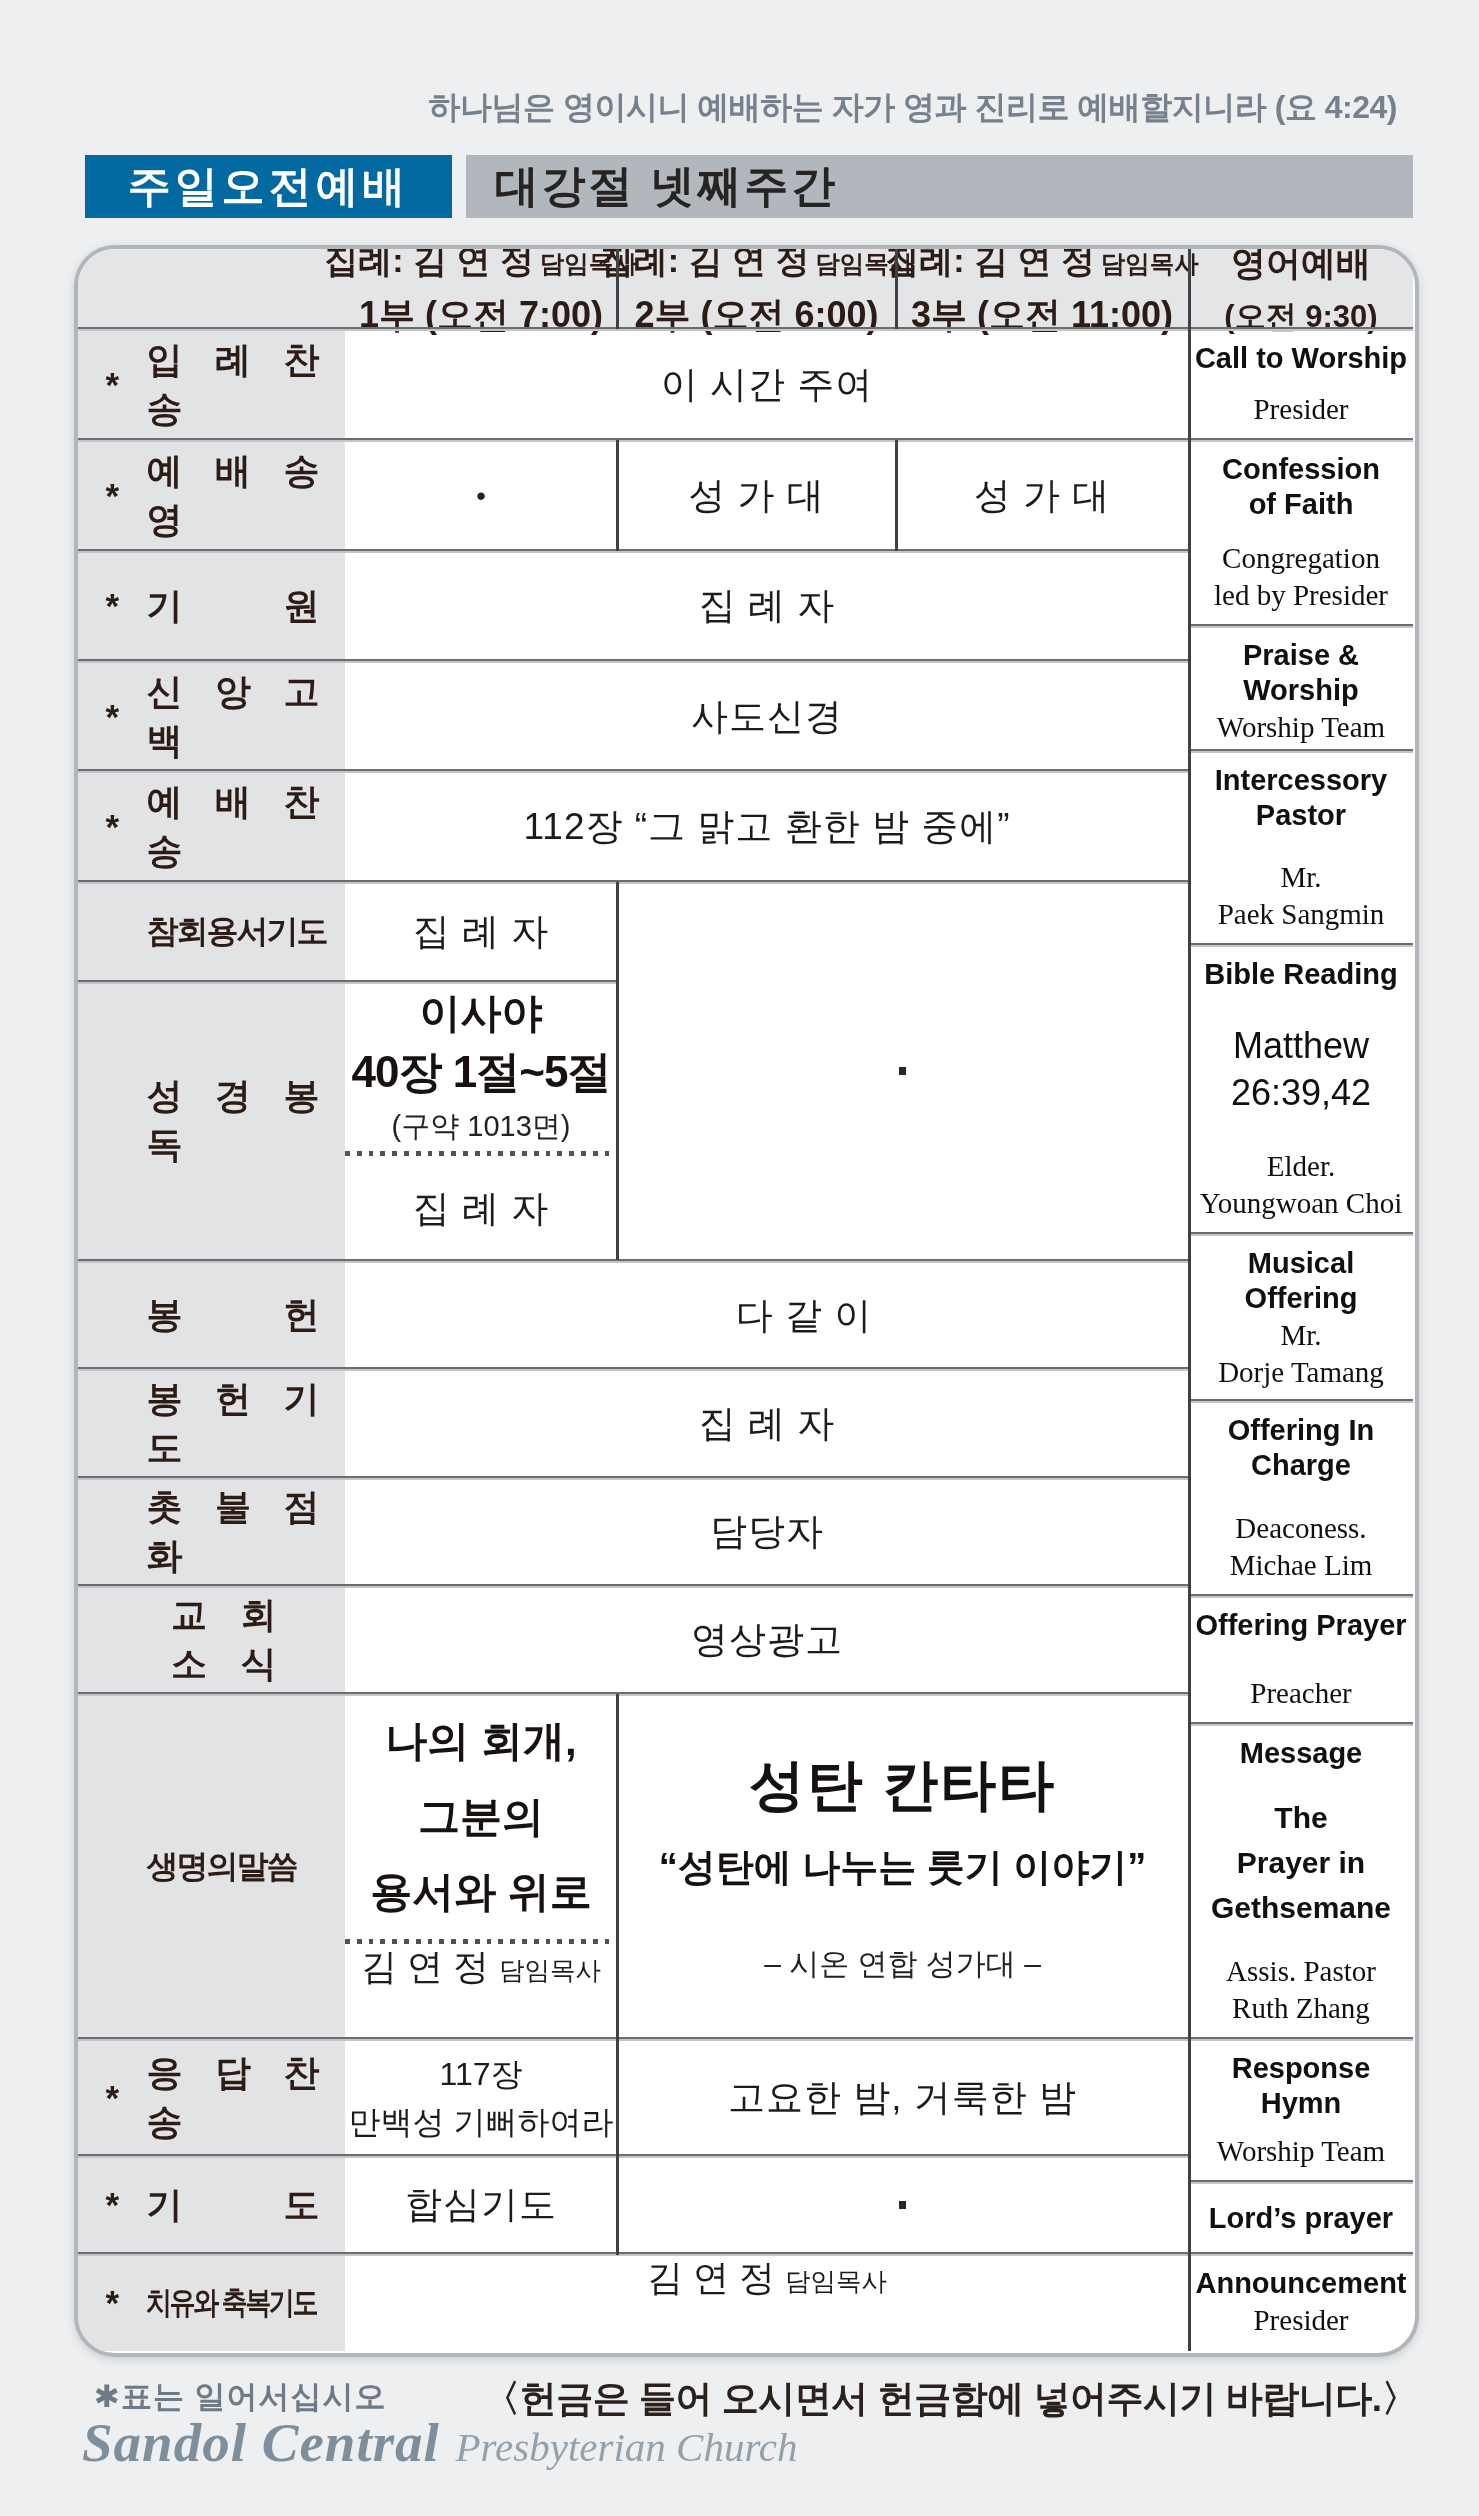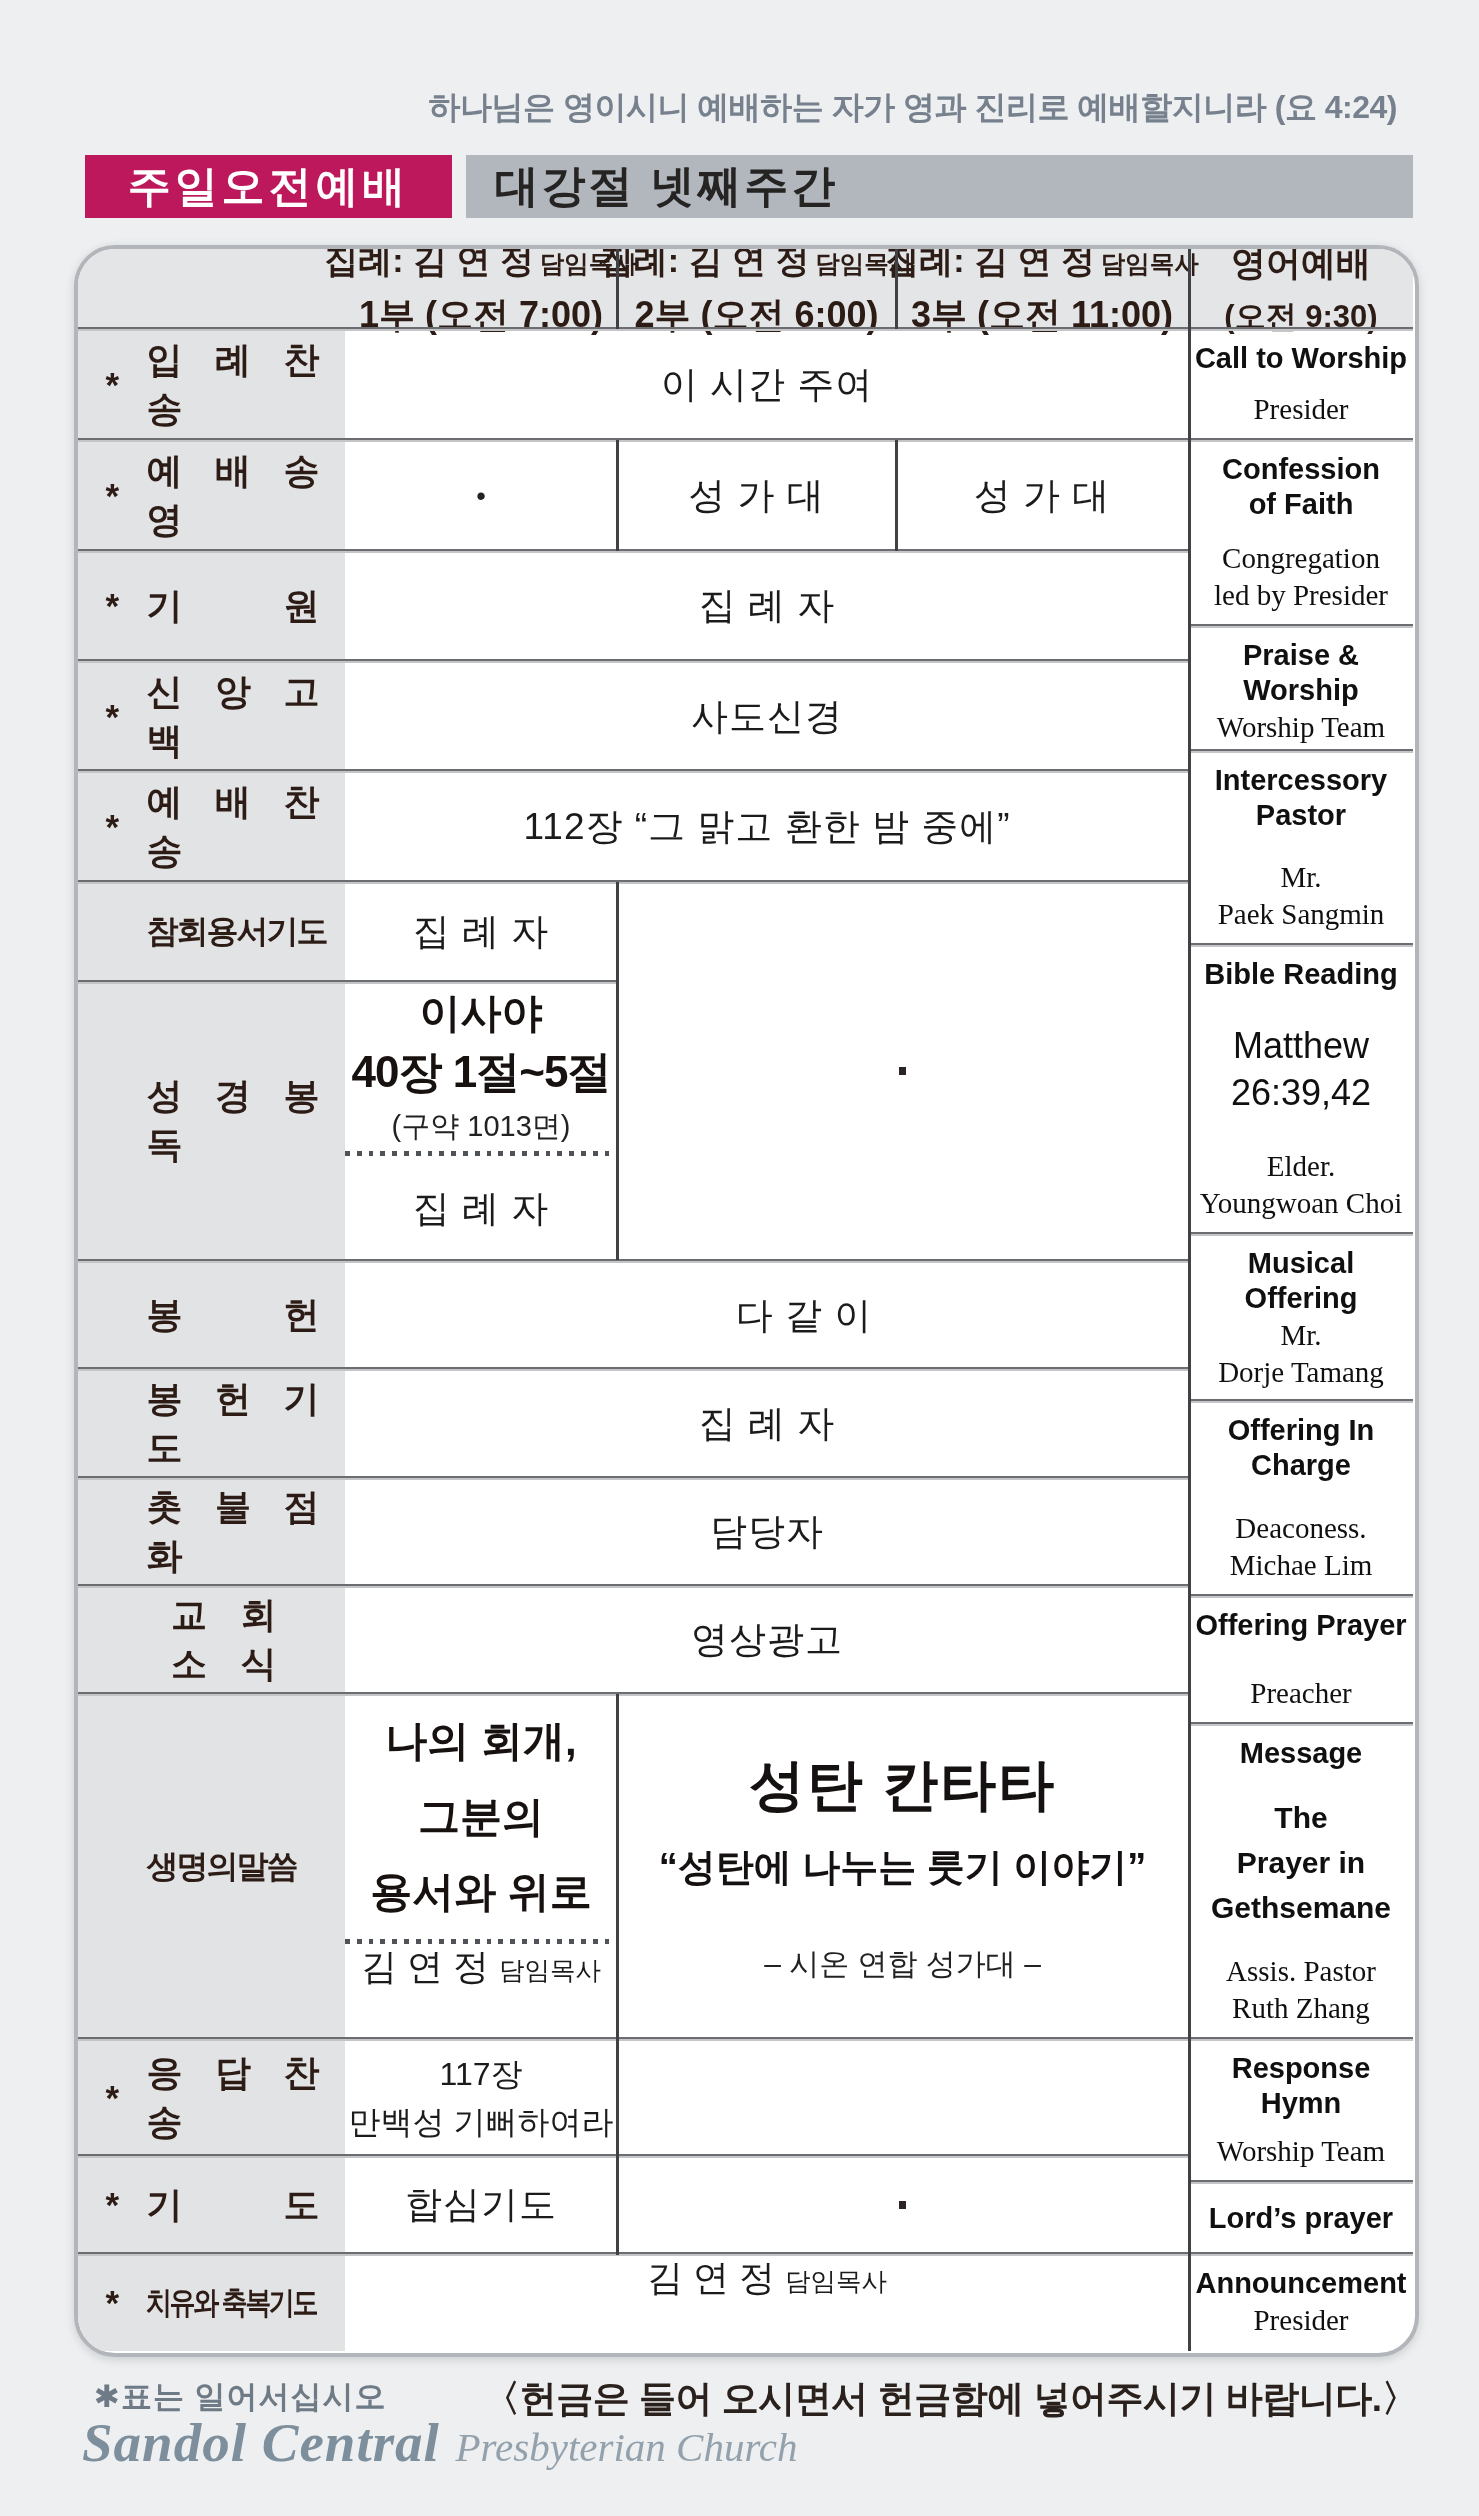--- a/index.html
+++ b/index.html
@@ -2,21 +2,21 @@
 <html><head>
 <meta charset="utf-8">
 <style>
   html,body{margin:0;padding:0;}
   body{width:1479px;height:2516px;background:#edeff0;position:relative;overflow:hidden;
        font-family:"Liberation Sans","DejaVu Sans",sans-serif;-webkit-font-smoothing:antialiased;}
   
   .quote{position:absolute;top:86px;right:82px;font-size:32px;letter-spacing:-0.5px;color:#76818d;font-weight:bold;}
   
   .titlebar{position:absolute;left:85px;top:155px;height:63px;display:flex;gap:13.7px;}
-  .title-dark{width:367px;background:#be185d;color:#fff;font-weight:bold;font-size:43px;letter-spacing:3.9px;
+  .title-dark{width:367px;background:#0369a1;color:#fff;font-weight:bold;font-size:43px;letter-spacing:3.9px;
               display:flex;align-items:center;justify-content:center;}
   .title-gray{width:947px;background:#b1b7bc;color:#262323;font-weight:bold;font-size:44px;letter-spacing:2.9px;
               display:flex;align-items:center;padding-left:29px;box-sizing:border-box;}
   
   .sheet{position:absolute;left:74px;top:245px;width:1345px;height:2112px;background:#fff;
          border:4.9px solid #b2b6ba;border-radius:41px;box-sizing:border-box;overflow:hidden;
          box-shadow:0 2.9px 8.8px rgba(90,95,100,.22);}
   .tin{position:absolute;left:0;top:0;width:1335px;height:2102px;}
   .bg{position:absolute;background:#e2e3e5;}
   .hdr-bg{position:absolute;left:0;top:0;width:1335px;height:80px;background:#e4e5e7;}
@@ -203,20 +203,21 @@
     <span class="nt">담임목사</span>
   </div>
   <div class="cell" style="left:539px;top:1445px;width:571px;height:345px;">
     <div class="cant-title">성탄 칸타타</div>
     <div class="cant-sub">“성탄에 나누는 룻기 이야기”</div>
     <div class="cant-choir">– 시온 연합 성가대 –</div>
   </div>
 
   <div class="cell two-line" style="left:267px;top:1790px;width:272px;height:118px;">117장
 만백성 기뻐하여라</div>
+  <div class="cell kv" style="left:539px;top:1790px;width:571px;height:118px;">고요한 밤, 거룩한 밤</div>
 
   <div class="cell kv" style="left:267px;top:1907px;width:272px;height:98px;">합심기도</div>
   <div class="cell" style="left:539px;top:1907px;width:571px;height:98px;">
         <span class="sqdot"></span>
       </div>
 
   <div class="cell namecell" style="left:267px;top:2005px;width:844px;height:97px;">
     <span class="nm">김 연 정</span>
     <span class="nt">담임목사</span>
   </div>

